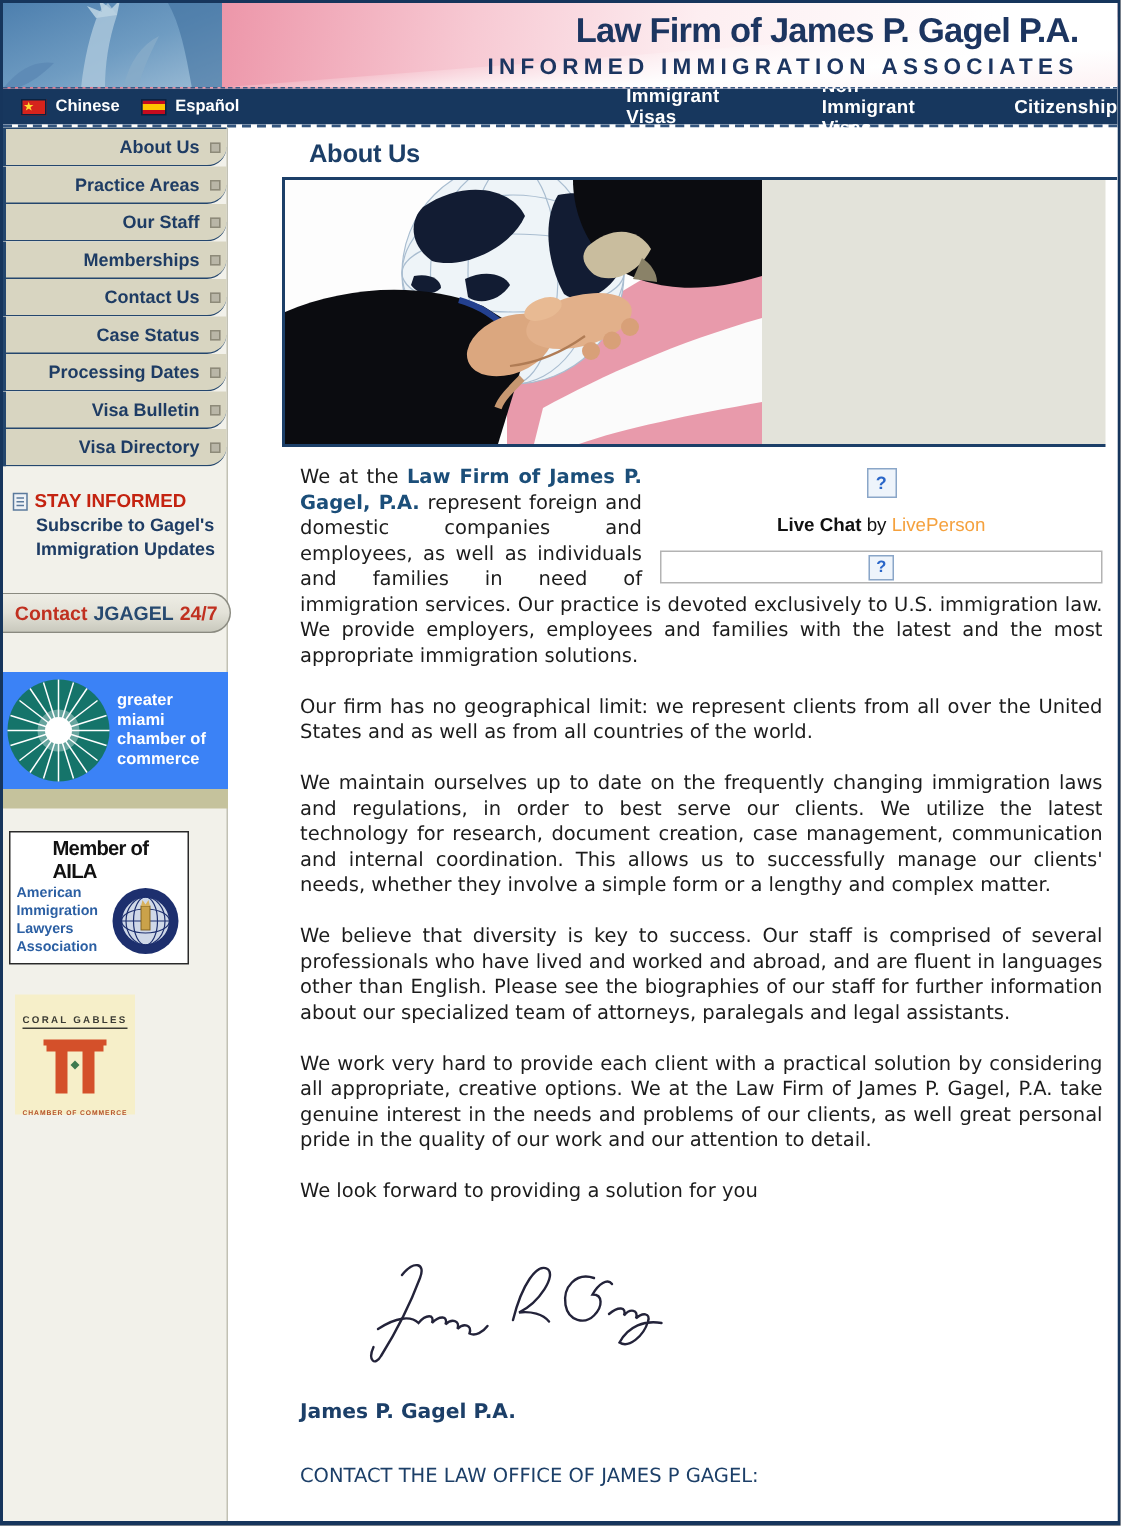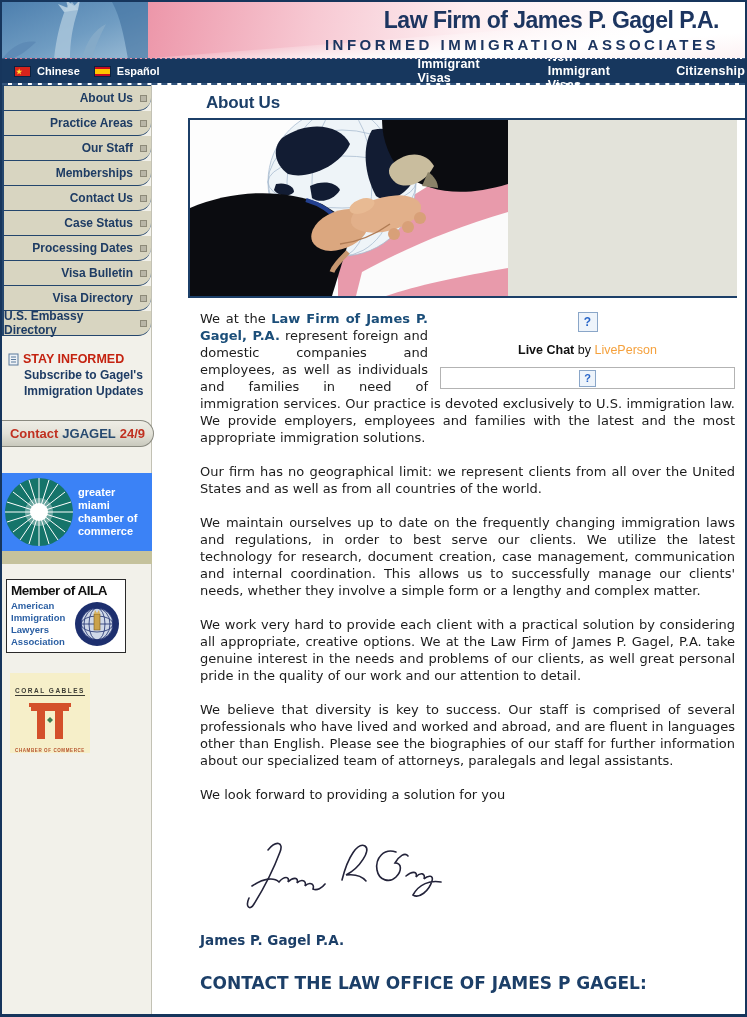--- a/index.html
+++ b/index.html
@@ -56,21 +56,21 @@
                  background:linear-gradient(180deg,#eeede5 0%,#e3e2d8 50%,#c9c9bd 100%);
                  display:flex; align-items:center; justify-content:center; gap:4px;
                  font-size:13px; font-weight:bold; cursor:pointer; }
   .cb-red { color:#c03020; } .cb-navy { color:#274a70; }
 
   .miami { margin-top:26px; width:150px; height:78px; background:#3b82f6; display:flex; align-items:center; }
   .miami-text { color:#fff; font-size:11px; font-weight:bold; line-height:13px; padding-left:2px; }
   .miami-strip { width:150px; height:13px; background:#c5c29c; }
 
   .aila { margin:15px 0 0 4px; width:120px; background:#fff; border:1px solid #2a2a2a; padding:3px 4px 4px 4px; }
-  .aila-title { font-size:13.5px; font-weight:bold; color:#111; letter-spacing:-0.5px; }
+  .aila-title { font-size:13.5px; font-weight:bold; color:#111; letter-spacing:-0.5px;margin-left:24px; }
   .aila-body { display:flex; margin-top:2px; }
   .aila-lines { flex:1; }
   .aila-line { color:#2b5fa3; font-weight:bold; font-size:9.5px; line-height:12px; }
   .coral { margin:20px 0 0 8px; width:80px; height:80px; background:#f6efc9; text-align:center; padding-top:6px; }
   .coral-title { font-size:6.5px; letter-spacing:1.5px; color:#3c3c34; font-weight:bold;
                  border-bottom:1px solid #3c3c34; display:inline-block; padding-bottom:1px; }
   .coral-sub { font-size:4.5px; letter-spacing:0.6px; color:#b5522c; font-weight:bold; margin-top:1px; }
 
   
   .main { flex:1; background:#fff; overflow:hidden; }
@@ -92,21 +92,21 @@
             color:#2a66c8; font-size:12px; font-weight:bold; line-height:18px; text-align:center; cursor:pointer; }
   .lc-caption { margin-top:10px; font-size:12.5px; color:#111; }
   .lc-caption .lc-label { font-weight:bold; }
   .lc-caption .lc-provider { color:#f5a13d; cursor:pointer; }
   .lc-box { margin-top:8px; border:1px solid #b3b3b3; height:22px; display:flex;
             align-items:center; justify-content:center; }
   .lc-box .broken { width:17px; height:17px; line-height:15px; font-size:11px; }
 
   .signature { margin:14px 0 0 38px; }
   .sig-name { color:#1c3f68; font-size:13.5px; font-weight:bold; font-family:"DejaVu Sans", sans-serif; margin-top:16px; }
-  .contact-heading { color:#1c3f68; font-size:17px; font-weight:bold; font-family:"DejaVu Sans", sans-serif; margin-top:26px; }
+  .contact-heading { color:#1c3f68; font-size:13px; font-weight:normal; font-family:"DejaVu Sans", sans-serif; margin-top:26px; }
 
   .media-row { margin-top:26px; display:flex; align-items:center; gap:5px; font-family:"DejaVu Sans", sans-serif; }
   .icon-fb { width:15px; height:15px; background:#3b5998; color:#fff; font-size:12px; font-weight:bold;
              text-align:center; line-height:15px; cursor:pointer; border-radius:2px; align-self:flex-end; }
   .icon-li { width:17px; height:15px; background:#0077b5; color:#fff; font-size:10px; font-weight:bold;
              text-align:center; line-height:15px; cursor:pointer; border-radius:2px; align-self:flex-end; }
   .icon-ms { cursor:pointer; align-self:flex-end; }
   .vid-link { color:#1c3f68; font-size:12.5px; text-decoration:underline; cursor:pointer; }
   .icon-yt { display:inline-flex; flex-direction:row; align-items:center; cursor:pointer; margin-left:4px; }
   .yt-top { font-size:7px; font-weight:bold; color:#111; line-height:7px; }
@@ -193,44 +193,40 @@
             <span class="bullet"></span>
           </div>
         <div class="menu-item">
             <span class="lbl">Visa Bulletin</span>
             <span class="bullet"></span>
           </div>
         <div class="menu-item">
             <span class="lbl">Visa Directory</span>
             <span class="bullet"></span>
           </div>
-        <div class="menu-item">
-            <span class="lbl">U.S. Embassy Directory</span>
-            <span class="bullet"></span>
-          </div>
       </div>
 
       <div class="stay">
         <div class="stay-title-row">
           <svg width="11" height="13" viewBox="0 0 11 13">
             <rect x="1" y="1" width="9" height="11" fill="#eef2f6" stroke="#5b7a9c"></rect>
             <line x1="3" y1="4" x2="8" y2="4" stroke="#5b7a9c"></line>
             <line x1="3" y1="6.5" x2="8" y2="6.5" stroke="#5b7a9c"></line>
             <line x1="3" y1="9" x2="8" y2="9" stroke="#5b7a9c"></line>
           </svg>
           <span class="stay-title">STAY INFORMED</span>
         </div>
         <div class="stay-line">Subscribe to Gagel's</div>
         <div class="stay-line">Immigration Updates</div>
       </div>
 
       <div class="contact-btn">
         <span class="cb-red">Contact</span>
         <span class="cb-navy">JGAGEL</span>
-        <span class="cb-red">24/9</span>
+        <span class="cb-red">24/7</span>
       </div>
 
       <div class="miami">
         <svg width="74" height="74" viewBox="0 0 74 74">
           <circle cx="37" cy="37" r="34" fill="#15746a"></circle>
           <g stroke="#ffffff" stroke-width="1">
             <line x1="37" y1="37" x2="37" y2="3"></line>
               <line x1="37" y1="37" x2="47" y2="5"></line>
               <line x1="37" y1="37" x2="56" y2="9"></line>
             <line x1="37" y1="37" x2="63" y2="17"></line>
@@ -354,22 +350,22 @@
           <div class="lc-box">
             <span class="broken">?</span>
           </div>
         </div>
 
         <p>
           <span>We at the </span><span class="firm-bold">Law Firm of James P. Gagel, P.A.</span><span> represent foreign and domestic companies and employees, as well as individuals and families in need of immigration services. Our practice is devoted exclusively to U.S. immigration law. We provide employers, employees and families with the latest and the most appropriate immigration solutions.</span>
         </p>
         <p>Our firm has no geographical limit: we represent clients from all over the United States and as well as from all countries of the world.</p>
         <p>We maintain ourselves up to date on the frequently changing immigration laws and regulations, in order to best serve our clients. We utilize the latest technology for research, document creation, case management, communication and internal coordination. This allows us to successfully manage our clients' needs, whether they involve a simple form or a lengthy and complex matter.</p>
+        <p>We believe that diversity is key to success. Our staff is comprised of several professionals who have lived and worked and abroad, and are fluent in languages other than English. Please see the biographies of our staff for further information about our specialized team of attorneys, paralegals and legal assistants.</p>
         <p>We work very hard to provide each client with a practical solution by considering all appropriate, creative options. We at the Law Firm of James P. Gagel, P.A. take genuine interest in the needs and problems of our clients, as well great personal pride in the quality of our work and our attention to detail.</p>
-        <p>We believe that diversity is key to success. Our staff is comprised of several professionals who have lived and worked and abroad, and are fluent in languages other than English. Please see the biographies of our staff for further information about our specialized team of attorneys, paralegals and legal assistants.</p>
         <p>We look forward to providing a solution for you</p>
 
         <svg class="signature" width="215" height="78" viewBox="0 0 215 78">
           <g stroke="#23233a" stroke-width="1.6" fill="none" stroke-linecap="round">
             <path d="M30,16 C38,6 46,8 42,18 C36,34 26,54 16,70 C12,77 7,73 11,64"></path>
             <path d="M14,52 C26,44 36,43 41,48 C46,42 52,42 50,48 C55,43 61,43 59,49 C63,45 69,46 67,52 C71,48 77,49 75,55 C79,57 84,54 87,50"></path>
             <path d="M104,46 C110,22 120,8 127,12 C133,16 122,34 108,41 C116,40 124,42 128,47"></path>
             <path d="M158,18 C146,14 137,24 139,36 C141,47 152,49 158,43 C164,37 164,29 157,29 C161,22 167,18 170,22"></path>
             <path d="M168,42 C174,37 180,37 178,43 C182,38 188,39 186,45 C190,41 196,41 194,47 C191,57 181,65 175,61 C181,50 192,46 203,48"></path>
           </g>

